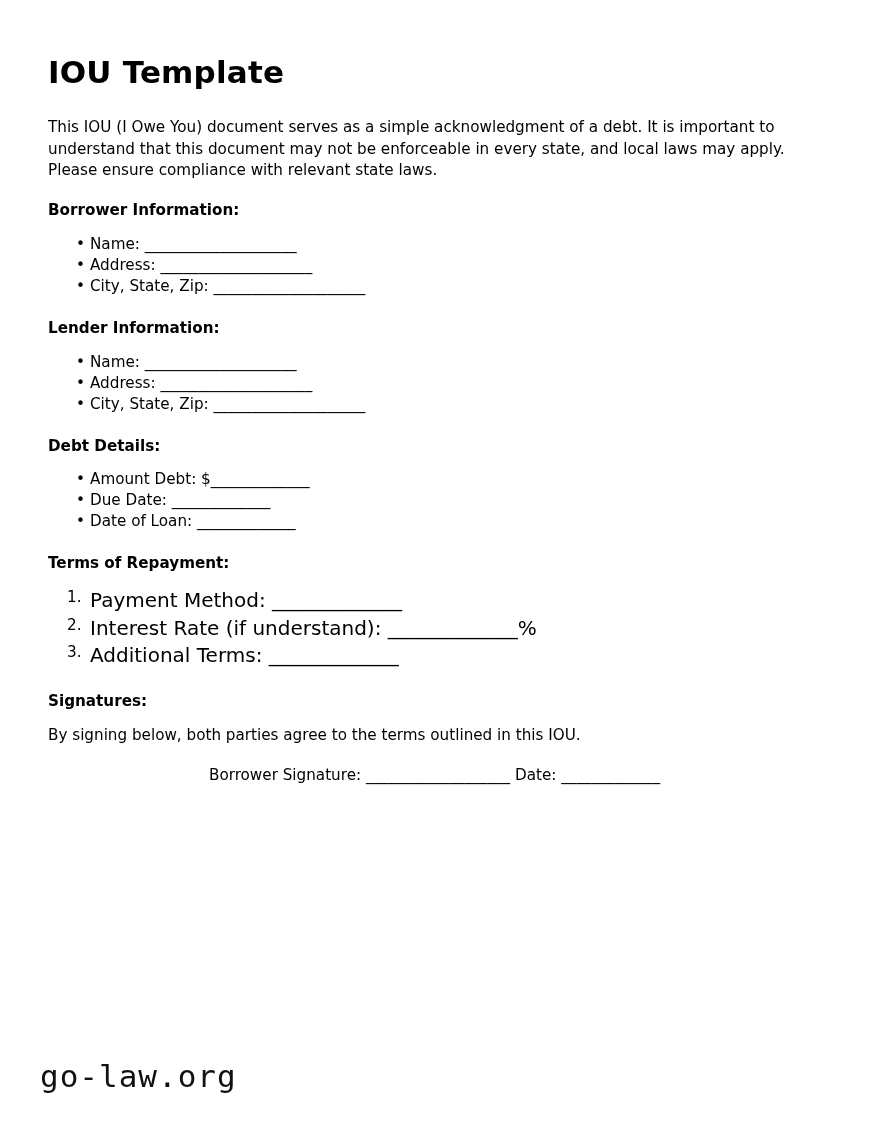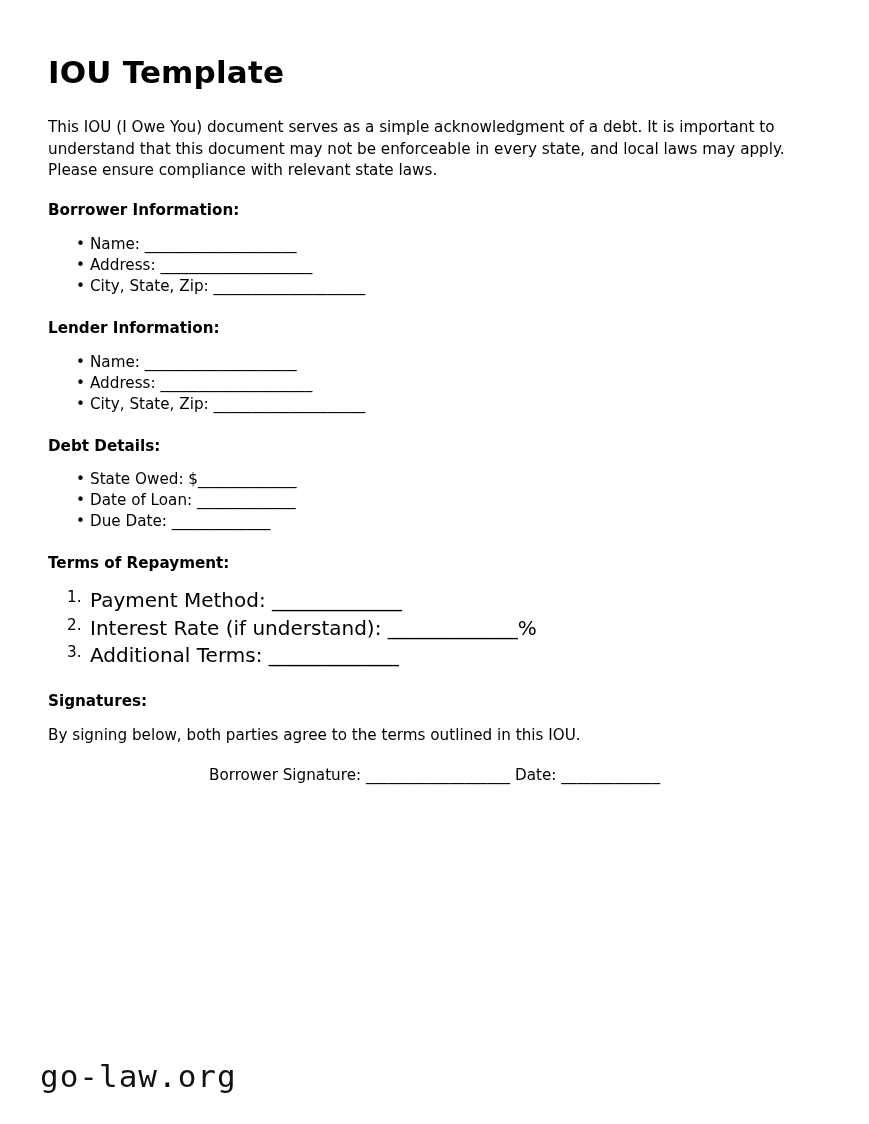--- a/index.html
+++ b/index.html
@@ -124,23 +124,23 @@
 
     <h2 class="section-heading">Lender Information:</h2>
     <ul class="bullets">
       <li>Name: ____________________</li>
       <li>Address: ____________________</li>
       <li>City, State, Zip: ____________________</li>
     </ul>
 
     <h2 class="section-heading">Debt Details:</h2>
     <ul class="bullets">
-      <li>State Owed: $_____________</li>
+      <li>Amount Debt: $_____________</li>
+      <li>Due Date: _____________</li>
       <li>Date of Loan: _____________</li>
-      <li>Due Date: _____________</li>
     </ul>
 
     <h2 class="section-heading">Terms of Repayment:</h2>
     <ol class="numbers">
       <li>Payment Method: _____________</li>
       <li>Interest Rate (if understand): _____________%</li>
       <li>Additional Terms: _____________</li>
     </ol>
 
     <h2 class="section-heading">Signatures:</h2>

